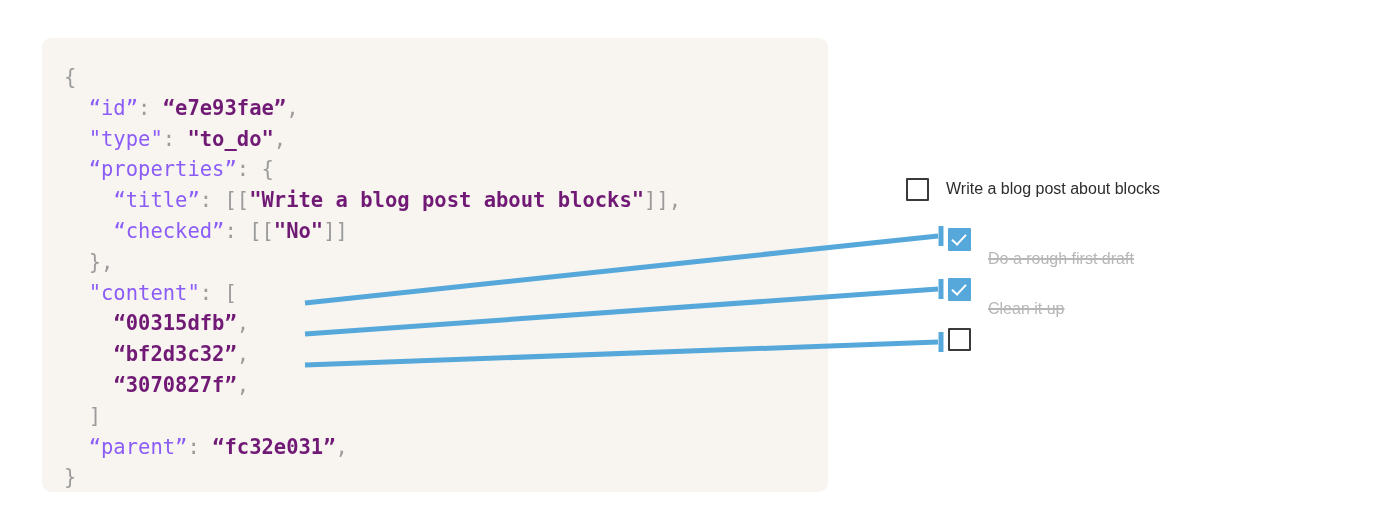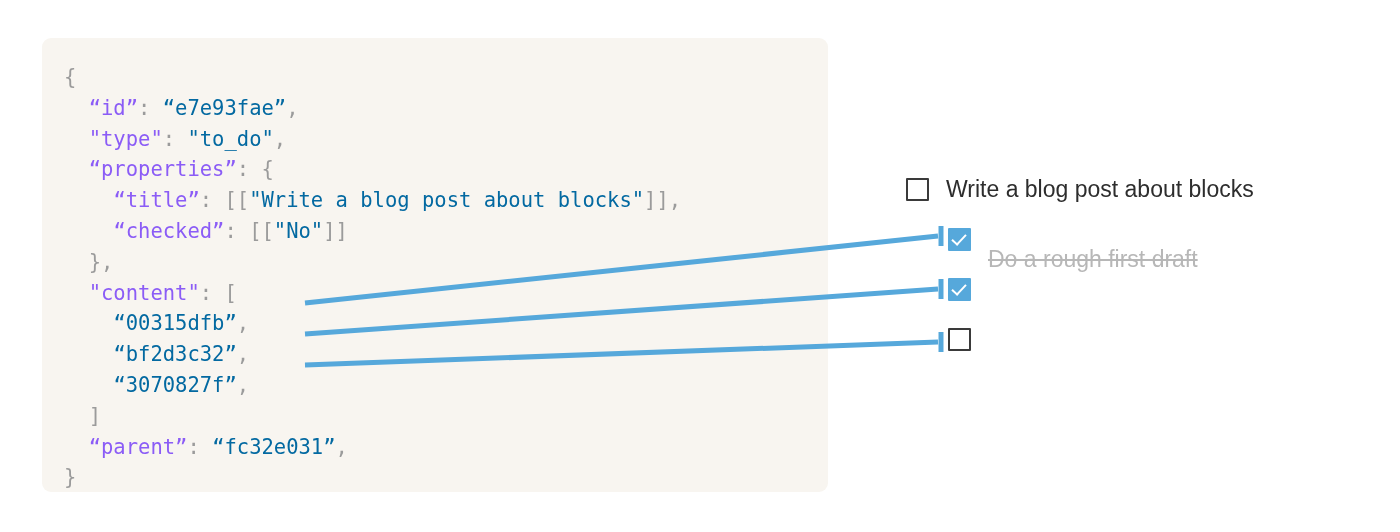--- a/index.html
+++ b/index.html
@@ -31,21 +31,21 @@
     top: 24px;
     font-family: "DejaVu Sans Mono", "Liberation Mono", monospace;
     font-size: 20.5px;
     line-height: 30.8px;
     white-space: pre;
     color: #8a8a8a;
     letter-spacing: 0px;
   }
   #json-code .ln { display: block; height: 30.8px; }
   .k   { color: #8b5cf6; }
-  .s   { color: #0369a1; }
+  .s   { color: #701a75; font-weight: bold; }
   .p   { color: #9b9b9b; }
 
   
   #connectors {
     position: absolute;
     left: 0;
     top: 0;
     width: 1400px;
     height: 532px;
     pointer-events: none;
@@ -85,21 +85,21 @@
     left: 7px;
     top: 3.5px;
     width: 6px;
     height: 12px;
     border: solid #ffffff;
     border-width: 0 2.8px 2.8px 0;
     transform: rotate(43deg);
   }
   .todo-label {
     margin-left: 17px;
-    font-size: 23px;
+    font-size: 16px;
     color: #2d2d2d;
     white-space: nowrap;
     font-family: "Liberation Sans", sans-serif;
   }
   .todo-label.done {
     color: #b7b7b7;
     text-decoration: line-through;
     text-decoration-thickness: 1.6px;
     margin-top: 40px;
   }
@@ -124,17 +124,18 @@
     <div class="todo-row">
       <div class="cbox"></div>
       <div class="todo-label">Write a blog post about blocks</div>
     </div>
     <div class="todo-row indented">
       <div class="cbox checked"></div>
       <div class="todo-label done">Do a rough first draft</div>
     </div>
     <div class="todo-row indented">
       <div class="cbox checked"></div>
+      <div class="todo-label done">Clean it up</div>
     </div>
     <div class="todo-row indented">
       <div class="cbox"></div>
     </div>
   </div>
 
 </body></html>

